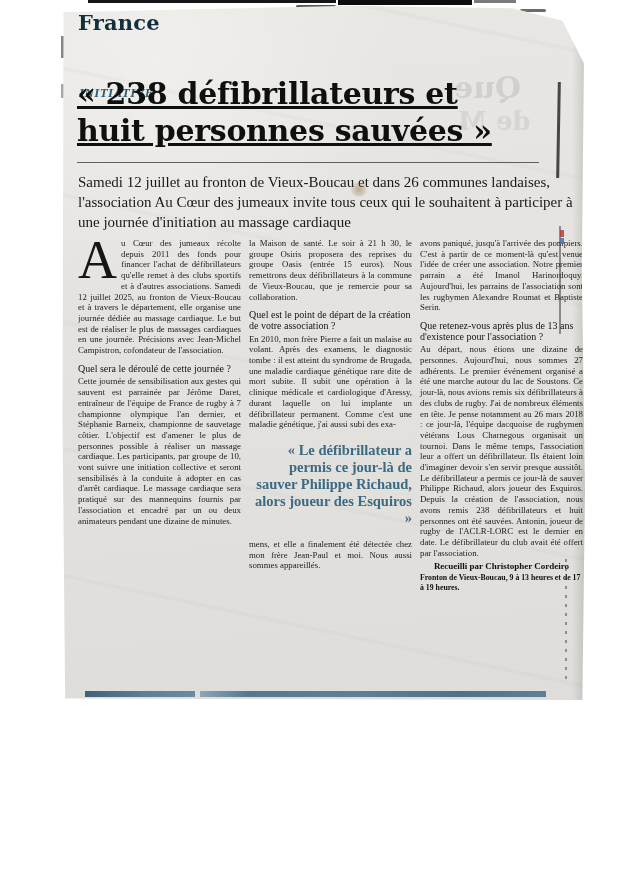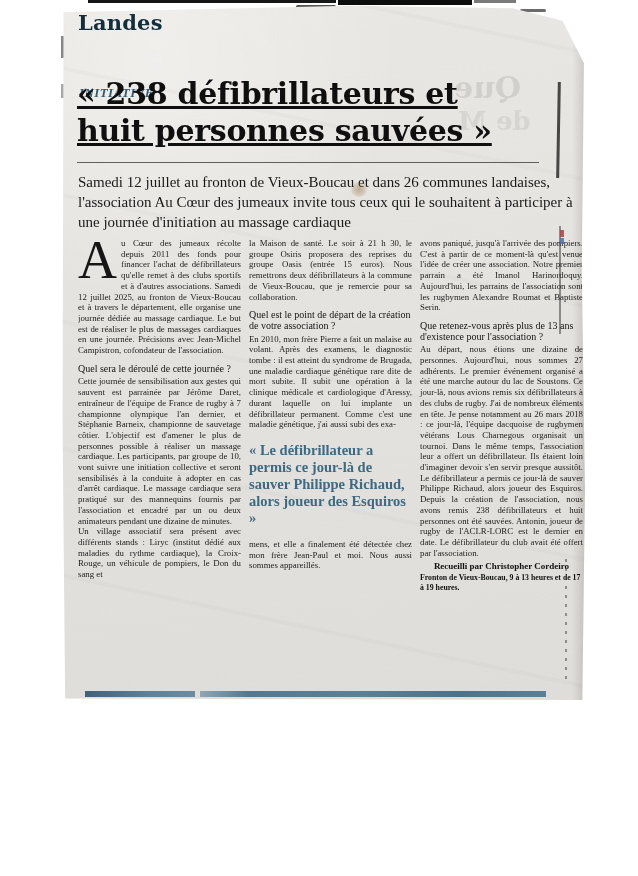--- a/index.html
+++ b/index.html
@@ -87,21 +87,21 @@
     float:left; font-family:"Liberation Serif", serif;
     font-size:54px; line-height:42px; padding:1px 4px 0 0; color:#161616;
   }
   .question {
     font-weight:normal; font-size:10px; line-height:10.7px; color:#141414;
     margin:8px 0 2px 0; text-align:left;
   }
   .pullquote {
     font-family:"Liberation Serif", serif; font-weight:bold;
     font-size:14.5px; line-height:17px; color:#3c6a82;
-    margin:12px 6px 12px 0; text-align:left;
+    margin:12px 0 12px 0; text-align:right;
   }
   .byline { font-weight:bold; font-size:9px; margin-top:3px; text-align:center; color:#101010; }
   .venue  { font-weight:bold; font-size:7.8px; line-height:9.6px; margin-top:1px; text-align:left; color:#101010; }
 
   
   .bar1 {
     position:absolute; top:687px; left:23px; width:110px; height:6px;
     background:linear-gradient(90deg,#41607a 0%, #5d8096 55%, #6b8ba0 100%);
   }
   .bar2 {
@@ -125,21 +125,21 @@
 <div class="topstrip1"></div>
 <div class="topstrip2"></div>
 <div class="topstrip3"></div>
 <div class="topblob1"></div>
 <div class="topblob2"></div>
 <div class="leftmark1"></div>
 <div class="leftmark2"></div>
 
 <div class="clip">
 
-  <div class="section-title">Landes</div>
+  <div class="section-title">France</div>
 
   <div class="ghost1">Que</div>
   <div class="ghost2">de M</div>
 
   <div class="kicker">INITIATIVE</div>
 
   <h1 class="headline">
     <span>« 238 défibrillateurs et</span><br>
     <span>huit personnes sauvées »</span>
   </h1>
@@ -148,21 +148,20 @@
 
   <div class="standfirst">Samedi 12 juillet au fronton de Vieux-Boucau et dans 26 communes landaises, l'association Au Cœur des jumeaux invite tous ceux qui le souhaitent à participer à une journée d'initiation au massage cardiaque</div>
   <div class="stain"></div>
 
   <div class="columns">
 
     <div class="col body-text">
       <p><span class="dropcap">A</span><span>u Cœur des jumeaux récolte depuis 2011 des fonds pour financer l'achat de défibrillateurs qu'elle remet à des clubs sportifs et à d'autres associations. Samedi 12 juillet 2025, au fronton de Vieux-Boucau et à travers le département, elle organise une journée dédiée au massage cardiaque. Le but est de réaliser le plus de massages cardiaques en une journée. Précisions avec Jean-Michel Campistron, cofondateur de l'association.</span></p>
       <div class="question">Quel sera le déroulé de cette journée ?</div>
       <p>Cette journée de sensibilisation aux gestes qui sauvent est parrainée par Jérôme Daret, entraîneur de l'équipe de France de rugby à 7 championne olympique l'an dernier, et Stéphanie Barneix, championne de sauvetage côtier. L'objectif est d'amener le plus de personnes possible à réaliser un massage cardiaque. Les participants, par groupe de 10, vont suivre une initiation collective et seront sensibilisés à la conduite à adopter en cas d'arrêt cardiaque. Le massage cardiaque sera pratiqué sur des mannequins fournis par l'association et encadré par un ou deux animateurs pendant une dizaine de minutes.</p>
-      <p>Un village associatif sera présent avec différents stands : Liryc (institut dédié aux maladies du rythme cardiaque), la Croix-Rouge, un véhicule de pompiers, le Don du sang et</p>
     </div>
 
     <div class="col body-text">
       <p>la Maison de santé. Le soir à 21 h 30, le groupe Osiris proposera des reprises du groupe Oasis (entrée 15 euros). Nous remettrons deux défibrillateurs à la commune de Vieux-Boucau, que je remercie pour sa collaboration.</p>
       <div class="question">Quel est le point de départ de la création de votre association ?</div>
       <p>En 2010, mon frère Pierre a fait un malaise au volant. Après des examens, le diagnostic tombe : il est atteint du syndrome de Brugada, une maladie cardiaque génétique rare dite de mort subite. Il subit une opération à la clinique médicale et cardiologique d'Aressy, durant laquelle on lui implante un défibrillateur permanent. Comme c'est une maladie génétique, j'ai aussi subi des exa-</p>
       <div class="pullquote">« Le défibrillateur a permis ce jour-là de sauver Philippe Richaud, alors joueur des Esquiros »</div>
       <p>mens, et elle a finalement été détectée chez mon frère Jean-Paul et moi. Nous aussi sommes appareillés.</p>
     </div>
 

